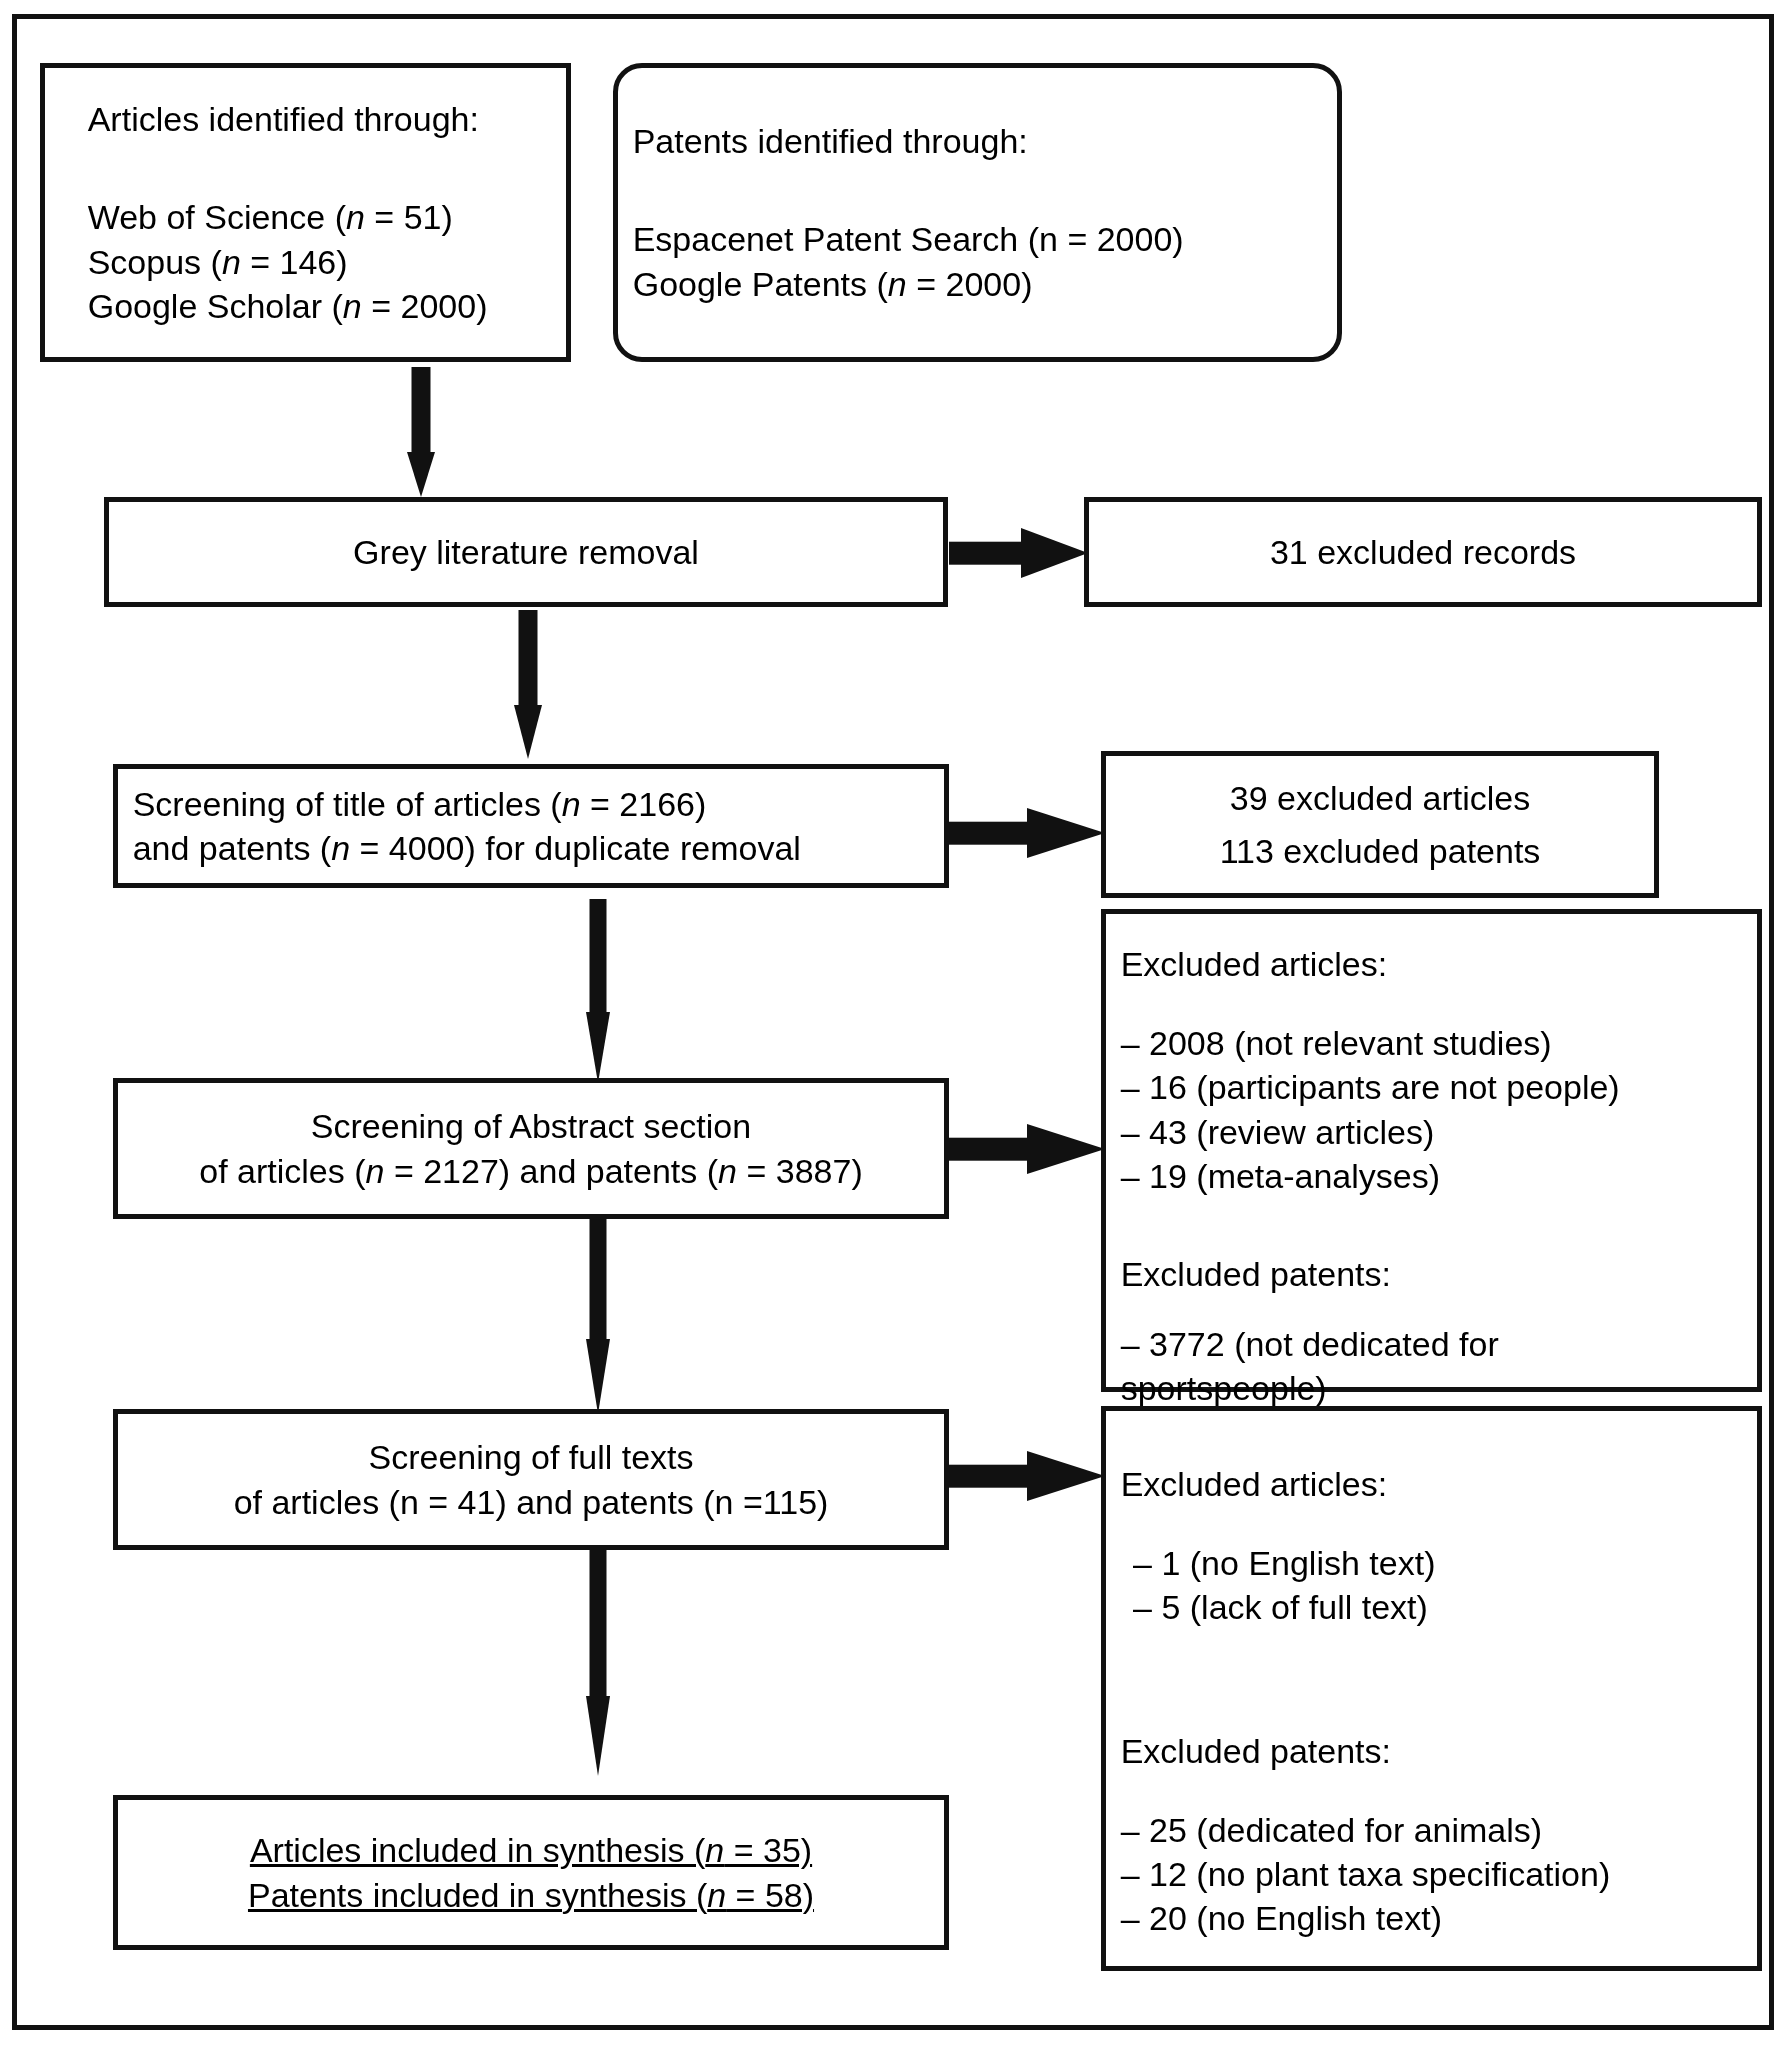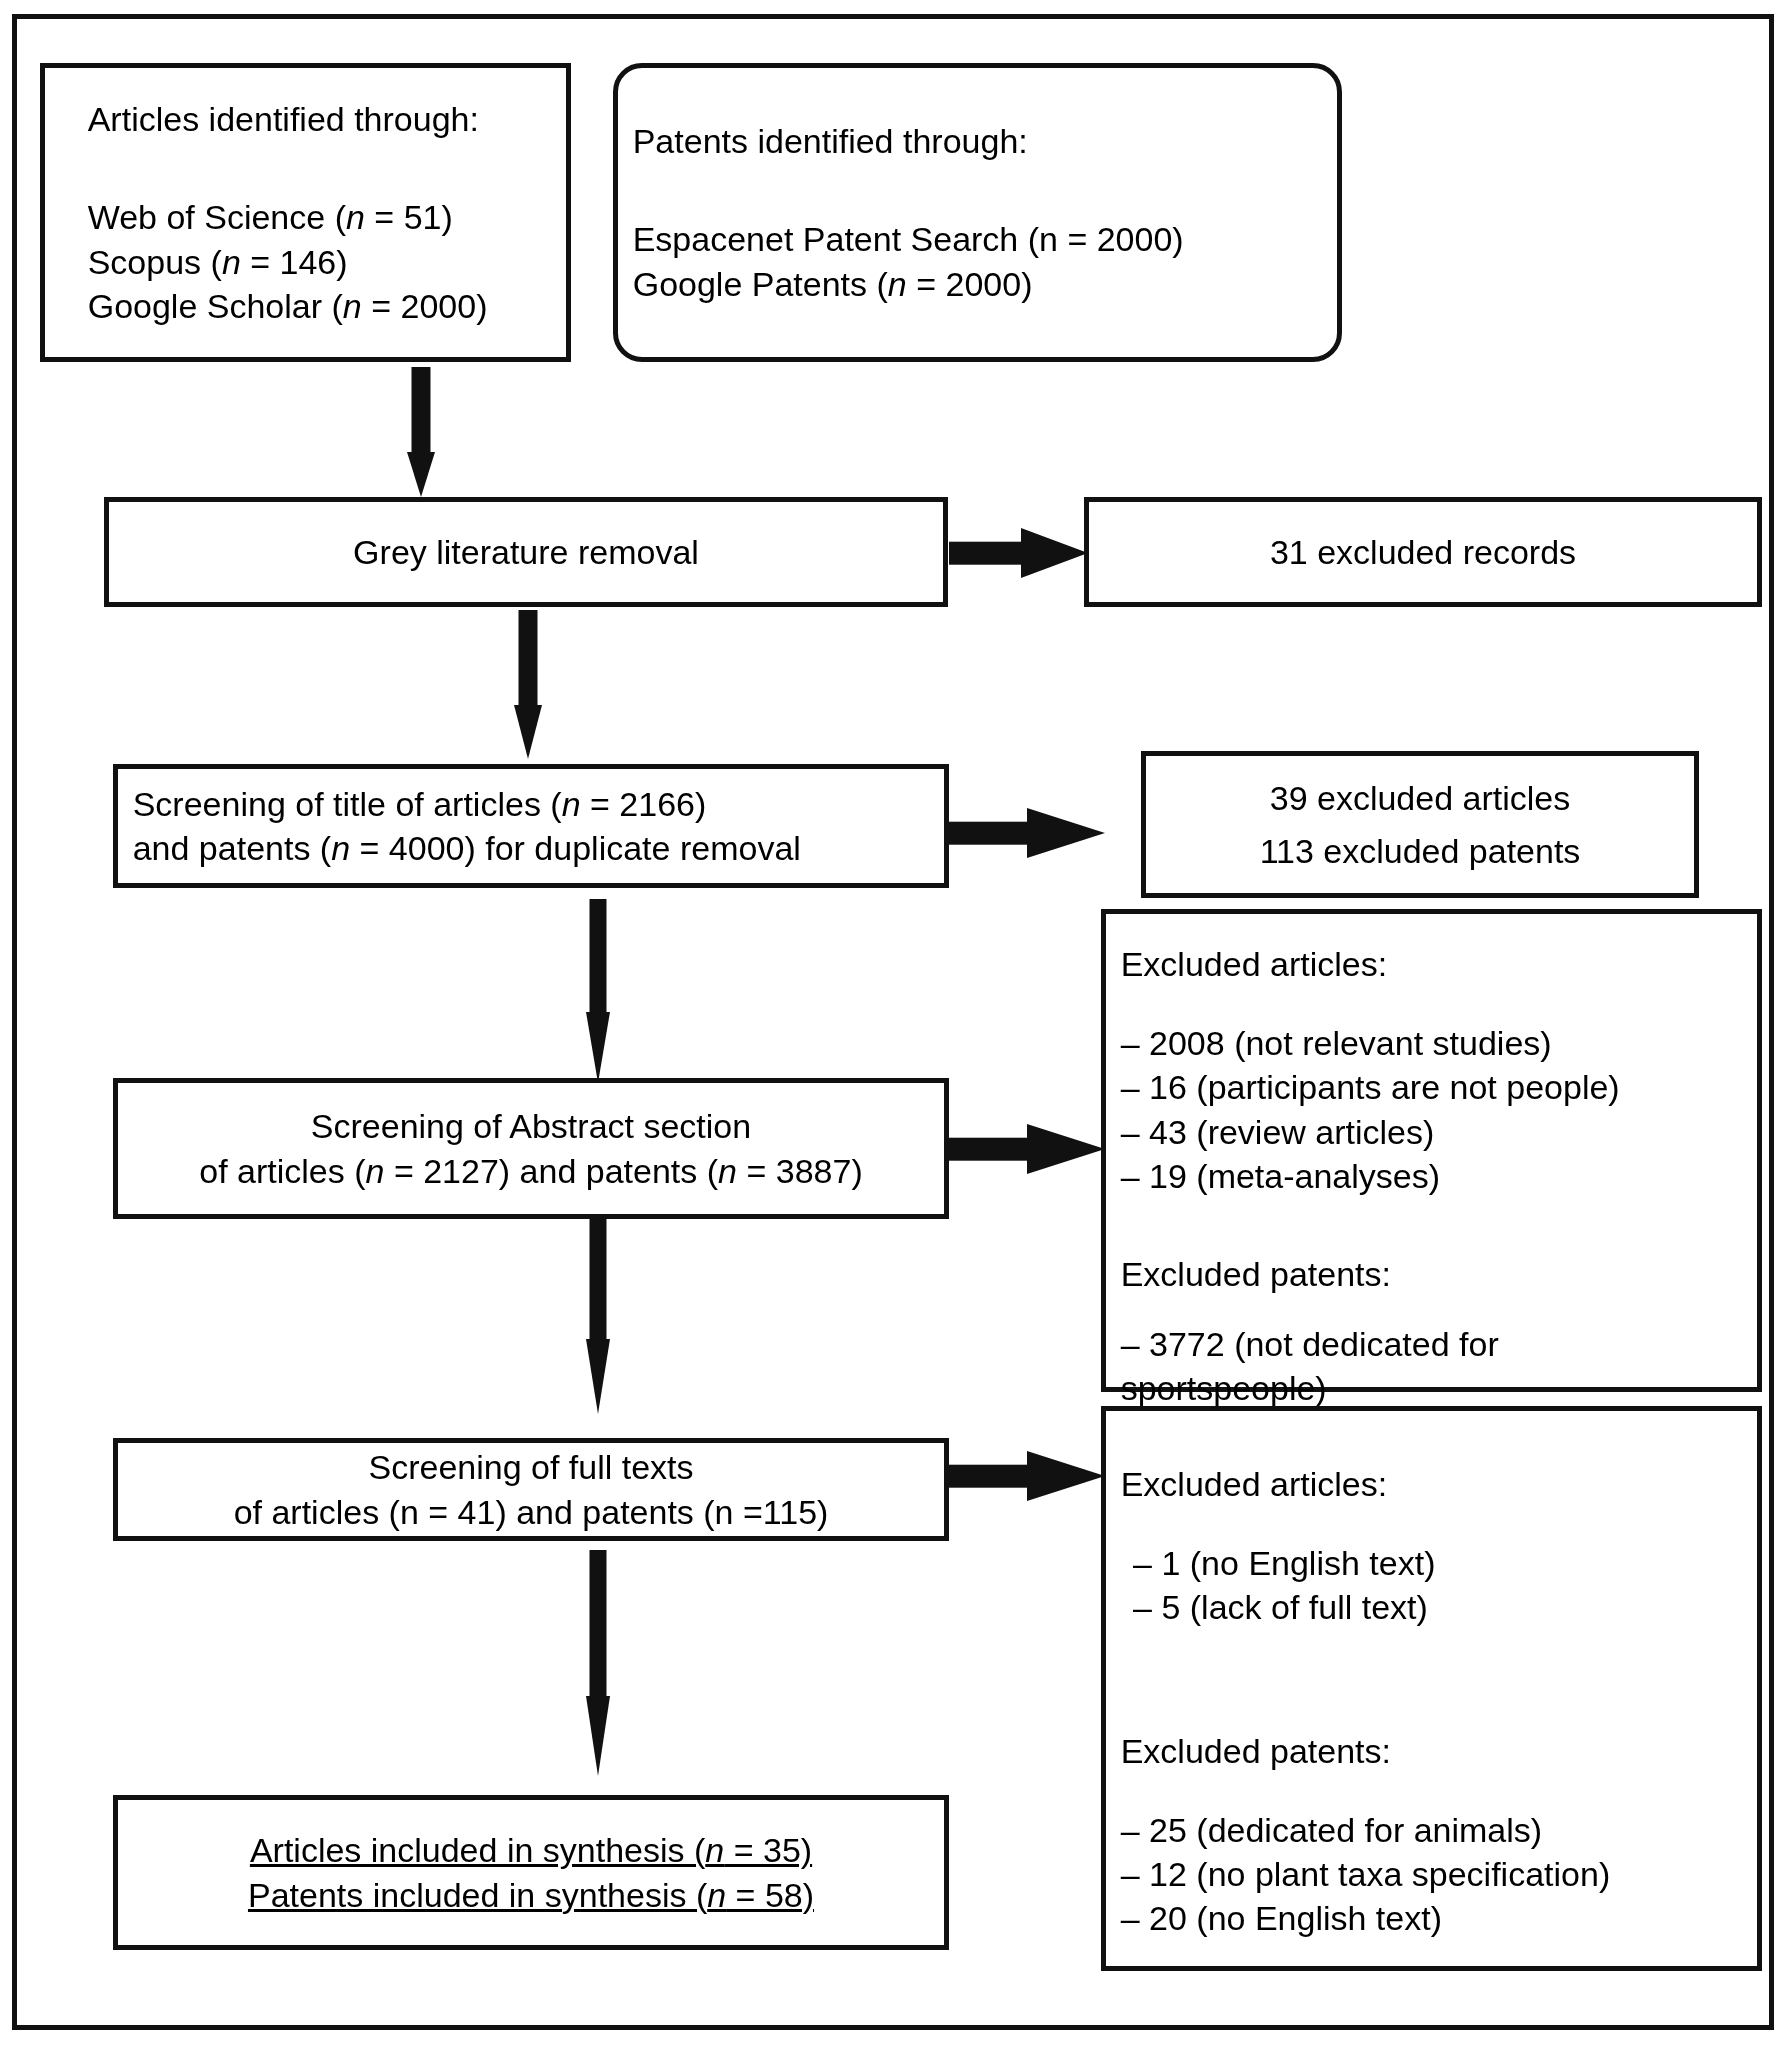--- a/index.html
+++ b/index.html
@@ -137,21 +137,21 @@
       <span class="line"><span>Screening of title of articles (</span><em class="it">n</em><span> = 2166)</span></span>
       <span class="line"><span>and patents (</span><em class="it">n</em><span> = 4000) for duplicate removal</span></span>
     </div>
   </div>
 
   <div class="arrow-h" style="left:949px; top:808px; width:155px; height:50px;">
     <div class="shaft" style="width:85px; height:22.6px;"></div>
     <div class="head" style="left:78px; border-left-width:78px;"></div>
   </div>
 
-  <div class="node center" style="left:1101px; top:751px; width:558px; height:147px; line-height:1.55;margin-left:40px;">
+  <div class="node center" style="left:1101px; top:751px; width:558px; height:147px; line-height:1.55;">
     <div class="pad c">
       <span class="line">39 excluded articles</span>
       <span class="line">113 excluded patents</span>
     </div>
   </div>
 
   <div class="arrow-v" style="left:570px; top:899px; width:56px; height:184px;">
     <div class="shaft" style="width:17px; height:127px;"></div>
     <div class="head" style="top:113px; border-top-width:71px; border-left-width:12.4px; border-right-width:12.4px;"></div>
   </div>
@@ -182,21 +182,21 @@
       <span class="line">– 3772 (not dedicated for</span>
       <span class="line">sportspeople)</span>
     </div>
   </div>
 
   <div class="arrow-v" style="left:570px; top:1219px; width:56px; height:195px;">
     <div class="shaft" style="width:17px; height:136px;"></div>
     <div class="head" style="top:120px; border-top-width:75px; border-left-width:12.4px; border-right-width:12.4px;"></div>
   </div>
 
-  <div class="node center" style="left:113px; top:1438px; width:836px; height:103px;">
+  <div class="node center" style="left:113px; top:1409px; width:836px; height:141px;">
     <div class="pad c">
       <span class="line">Screening of full texts</span>
       <span class="line">of articles (n = 41) and patents (n =115)</span>
     </div>
   </div>
 
   <div class="arrow-h" style="left:949px; top:1451px; width:155px; height:50px;">
     <div class="shaft" style="width:85px; height:22.6px;"></div>
     <div class="head" style="left:78px; border-left-width:78px;"></div>
   </div>

